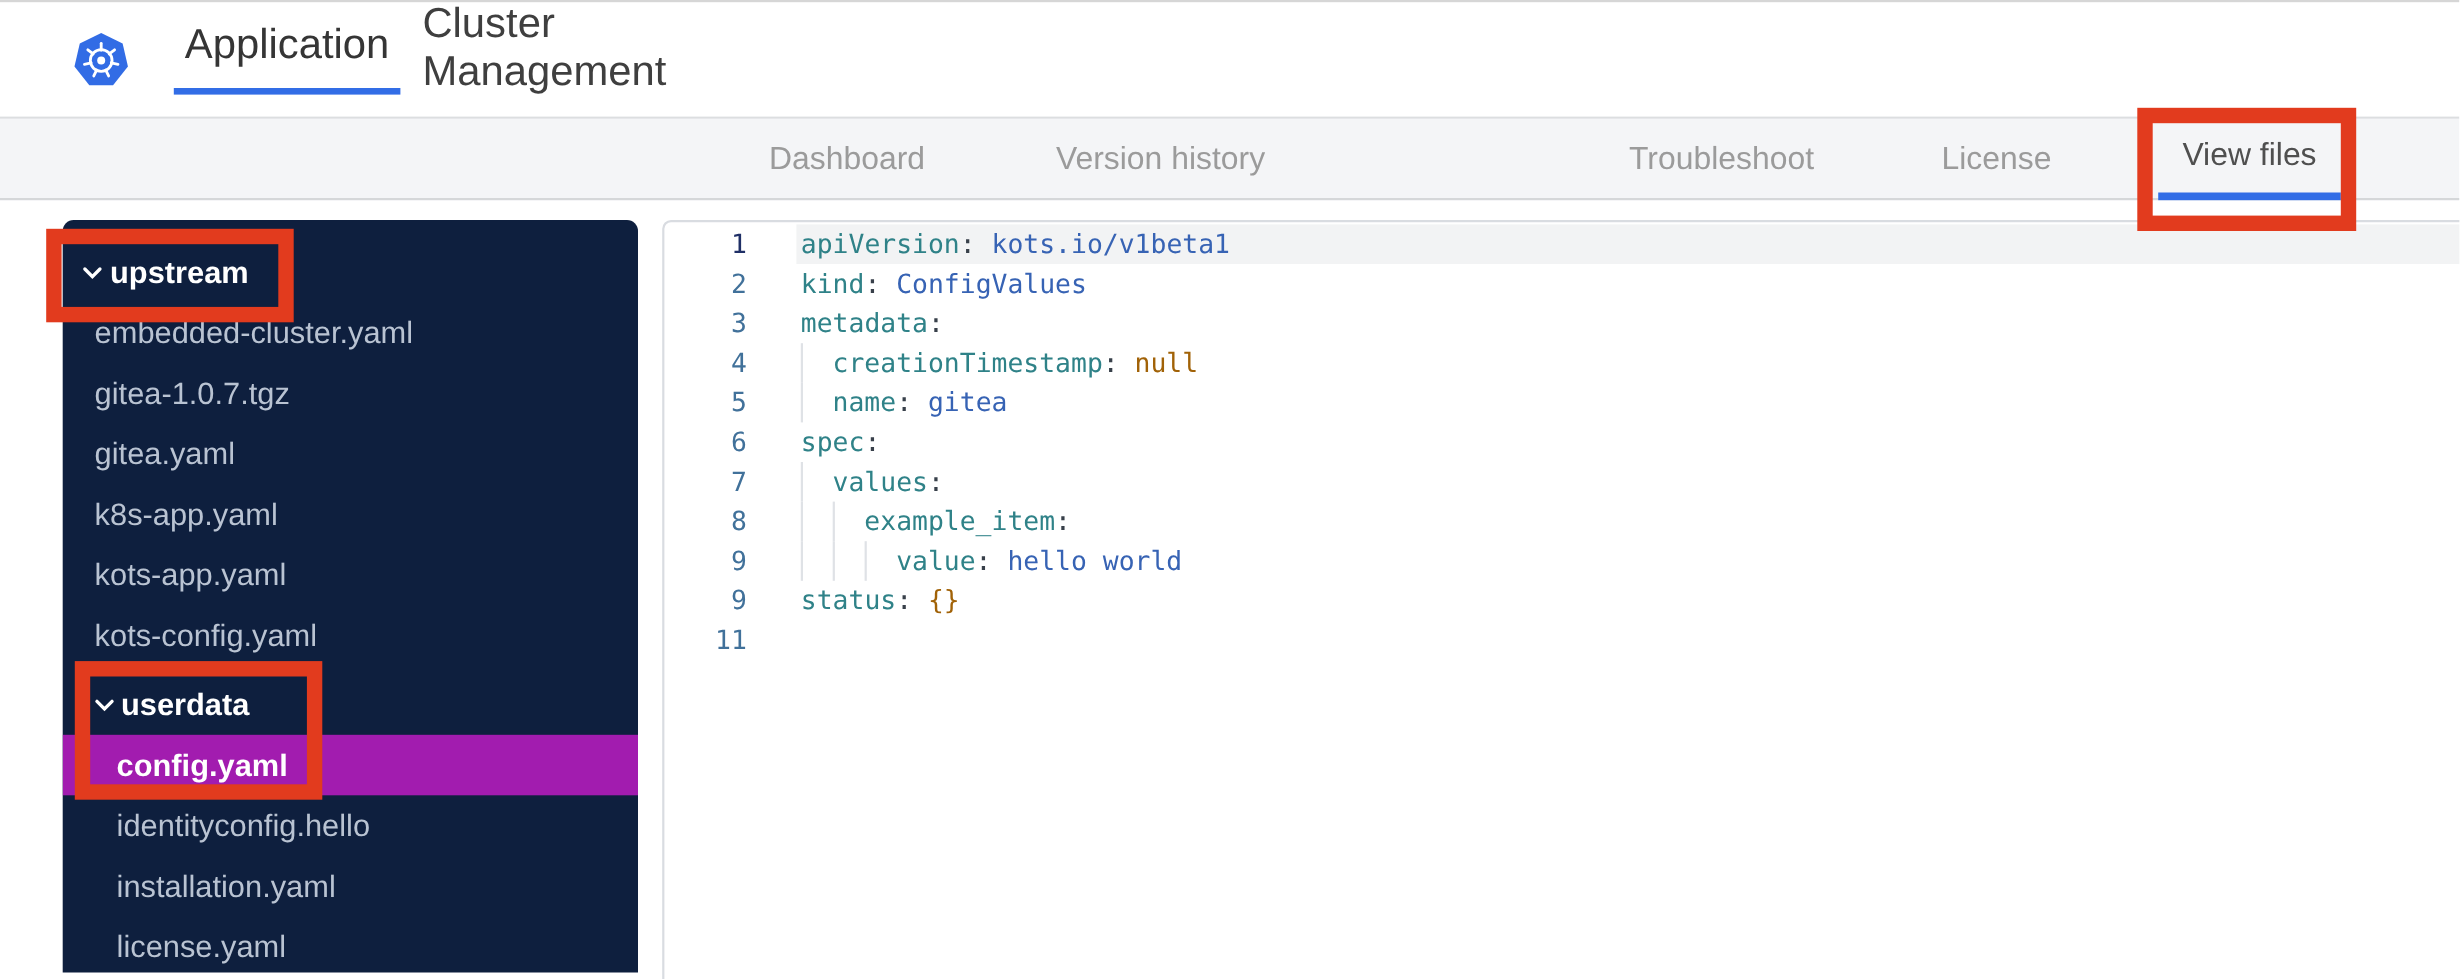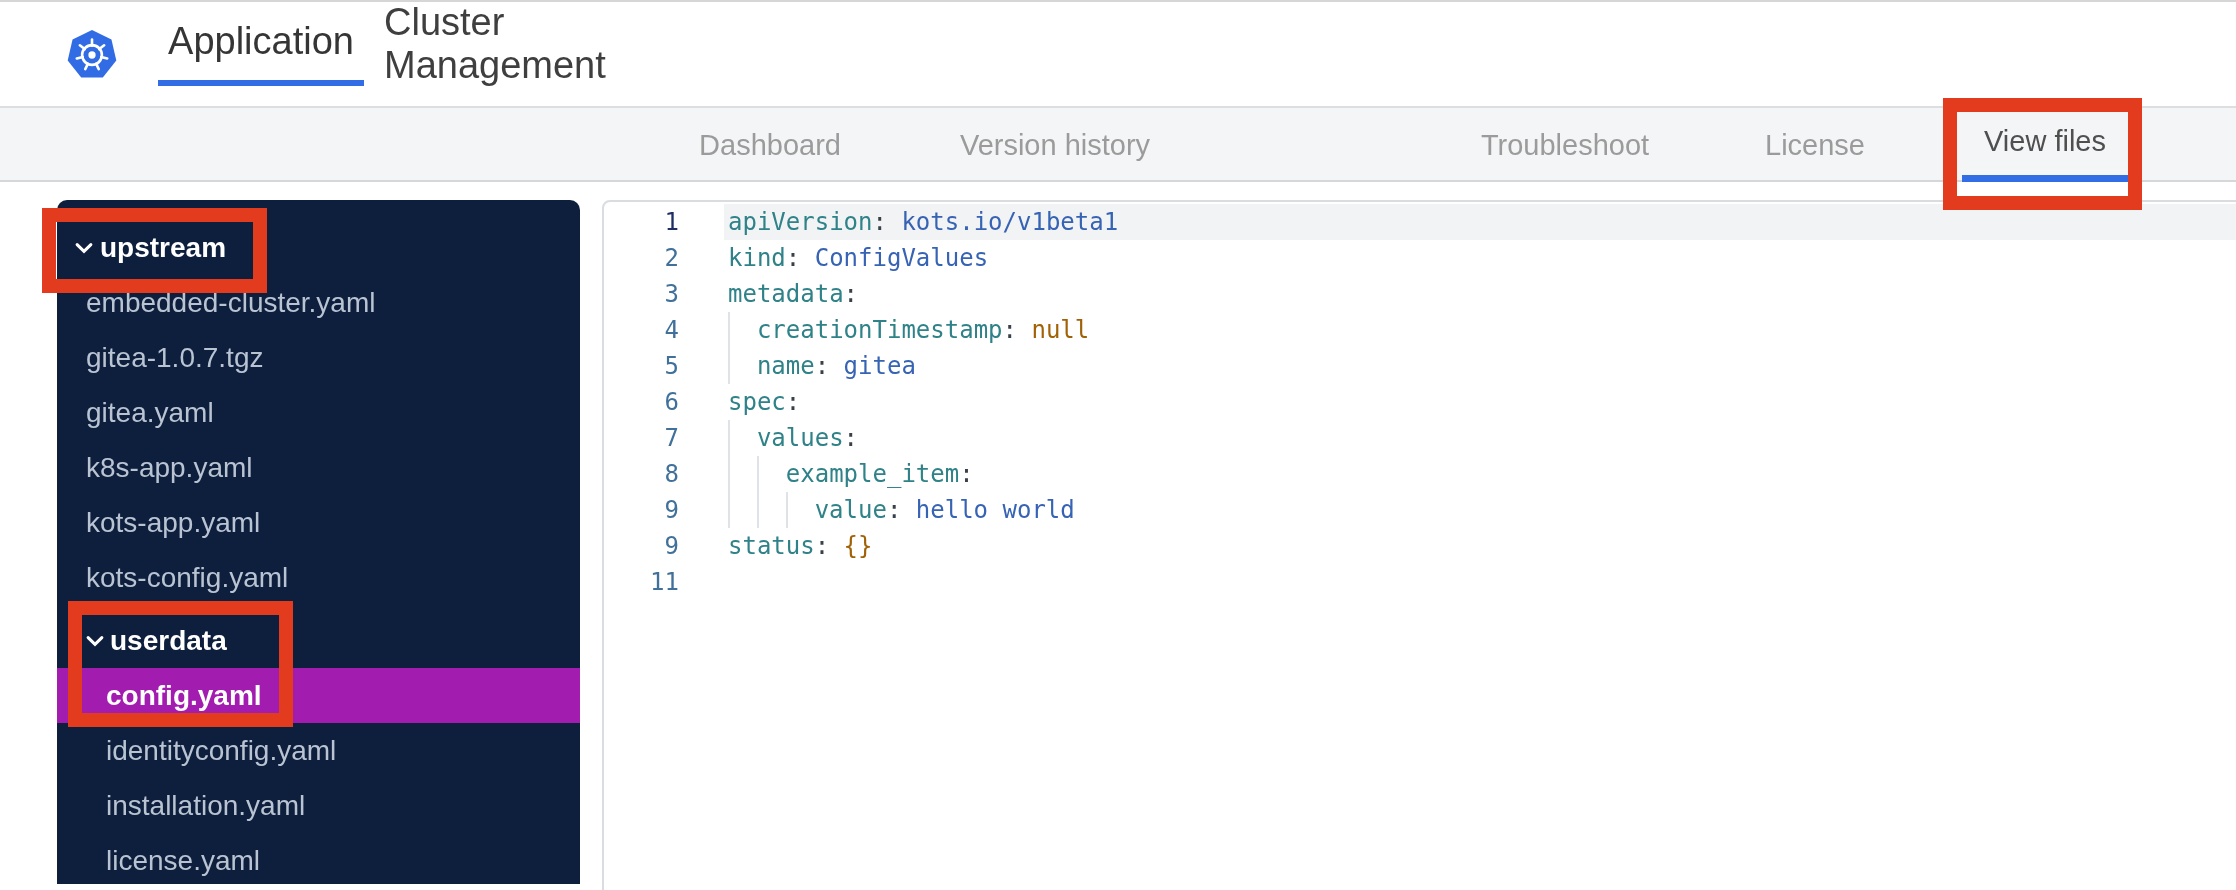--- a/index.html
+++ b/index.html
@@ -176,21 +176,21 @@
       <div class="tree-row folder pre-gap">
         <svg viewBox="0 0 16 16" width="22" height="22" class="tree-chevron" style="left: 27px;">
           <path d="M3 5.5 L8 10.5 L13 5.5" stroke="#ffffff" stroke-width="2.2" fill="none" stroke-linecap="round"></path>
         </svg>
         <span class="tree-label" style="left: 53px;">userdata</span>
       </div>
       <div class="tree-row file selected">
         <span class="tree-label" style="left: 49px;">config.yaml</span>
       </div>
       <div class="tree-row file">
-        <span class="tree-label" style="left: 49px;">identityconfig.yaml</span>
+        <span class="tree-label" style="left: 49px;">identityconfig.hello</span>
       </div>
       <div class="tree-row file">
         <span class="tree-label" style="left: 49px;">installation.yaml</span>
       </div>
       <div class="tree-row file">
         <span class="tree-label" style="left: 49px;">license.yaml</span>
       </div>
     </div>
 
   <div class="editor" id="editor">

